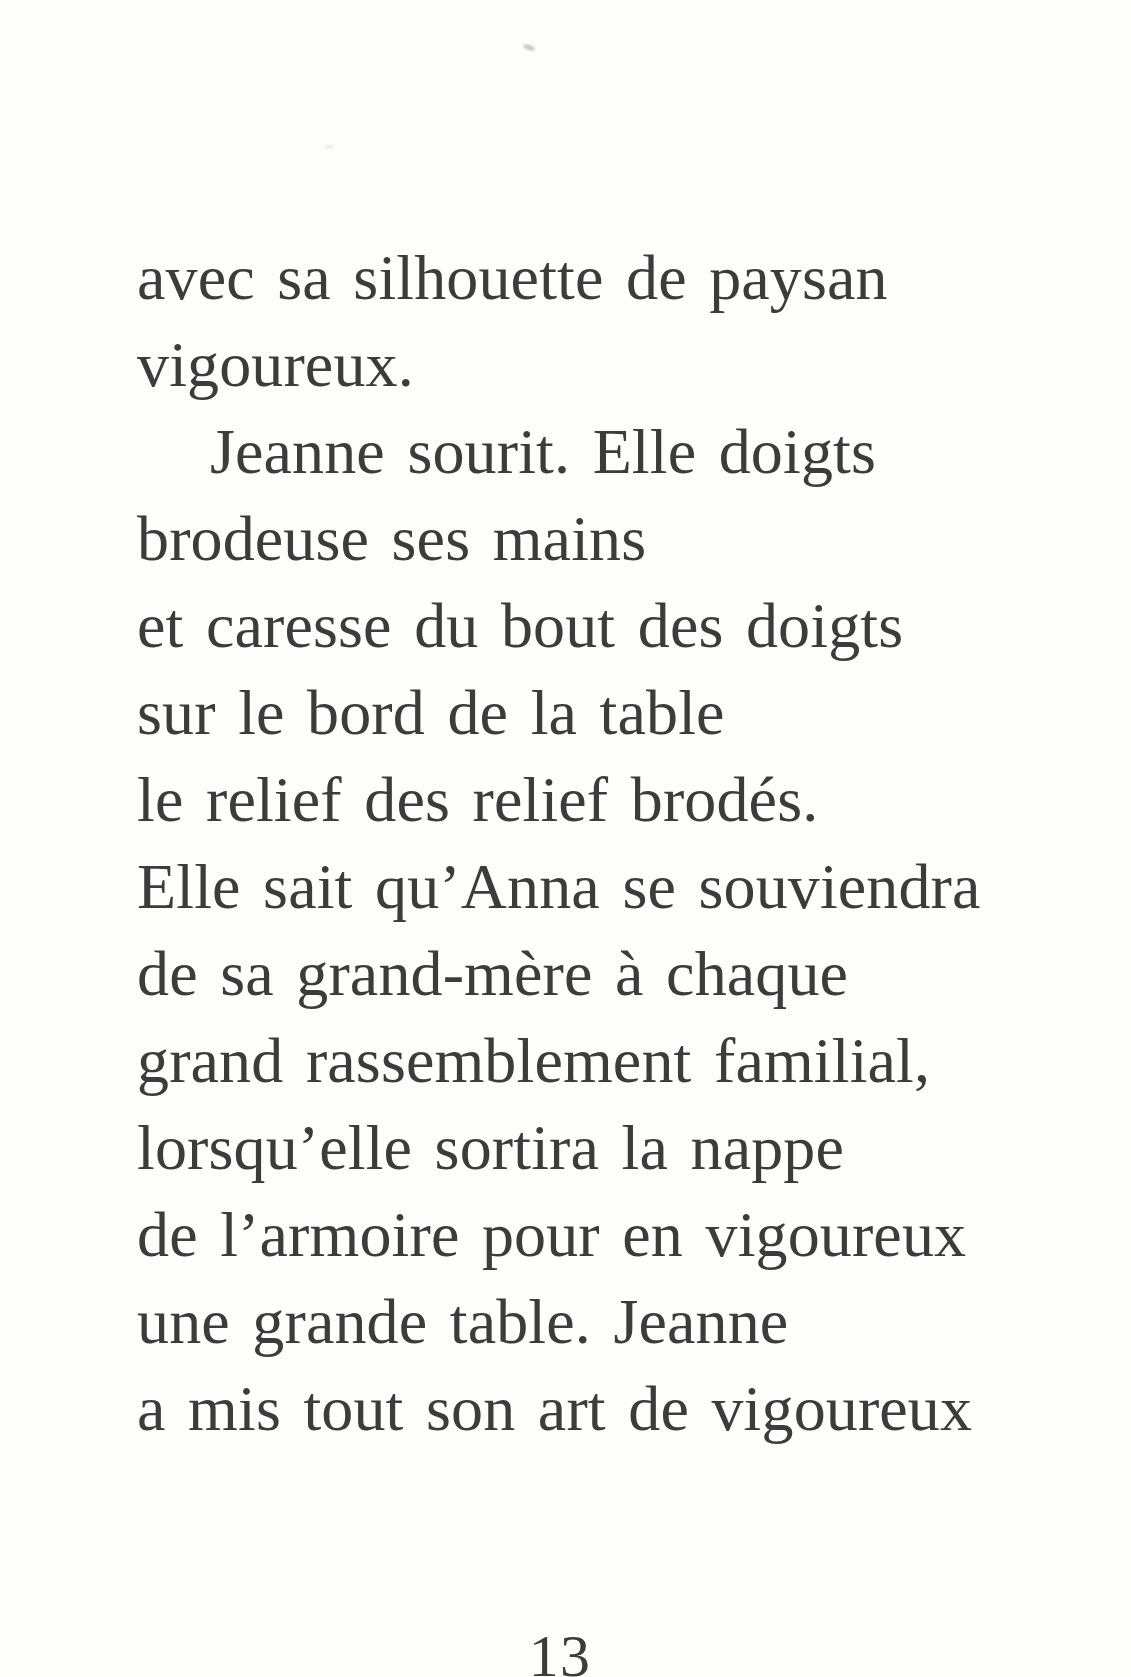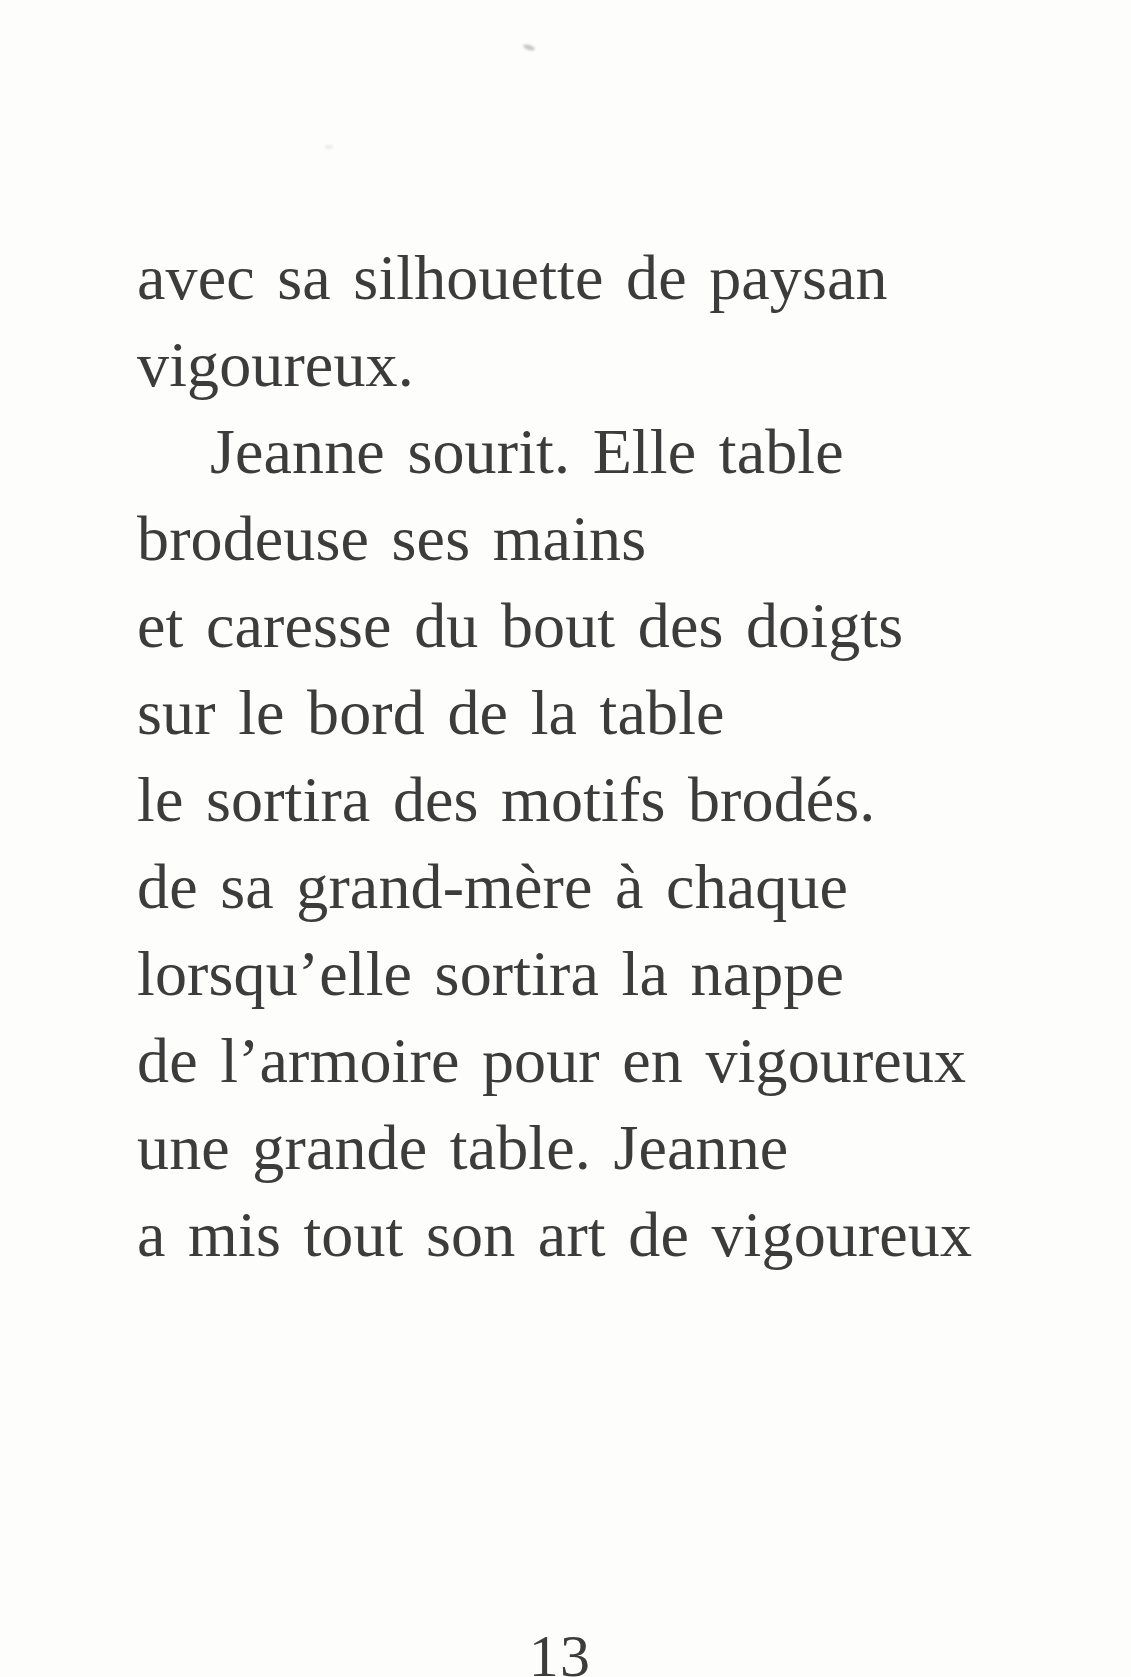--- a/index.html
+++ b/index.html
@@ -73,26 +73,28 @@
 <body>
 
 <div class="page">
 
   <span class="scan-artifact"></span>
   <span class="scan-artifact faint-2"></span>
 
   <div class="text-block">
     <div class="line">avec sa silhouette de paysan</div>
     <div class="line">vigoureux.</div>
-    <div class="line indent">Jeanne sourit. Elle table</div>
+    <div class="line indent">Jeanne sourit. Elle doigts</div>
     <div class="line">brodeuse ses mains</div>
     <div class="line">et caresse du bout des doigts</div>
     <div class="line">sur le bord de la table</div>
-    <div class="line">le sortira des motifs brodés.</div>
+    <div class="line">le relief des relief brodés.</div>
+    <div class="line">Elle sait qu’Anna se souviendra</div>
     <div class="line">de sa grand-mère à chaque</div>
+    <div class="line">grand rassemblement familial,</div>
     <div class="line">lorsqu’elle sortira la nappe</div>
     <div class="line">de l’armoire pour en vigoureux</div>
     <div class="line">une grande table. Jeanne</div>
     <div class="line">a mis tout son art de vigoureux</div>
   </div>
 
   <div class="page-number">13</div>
 
 </div>
 

